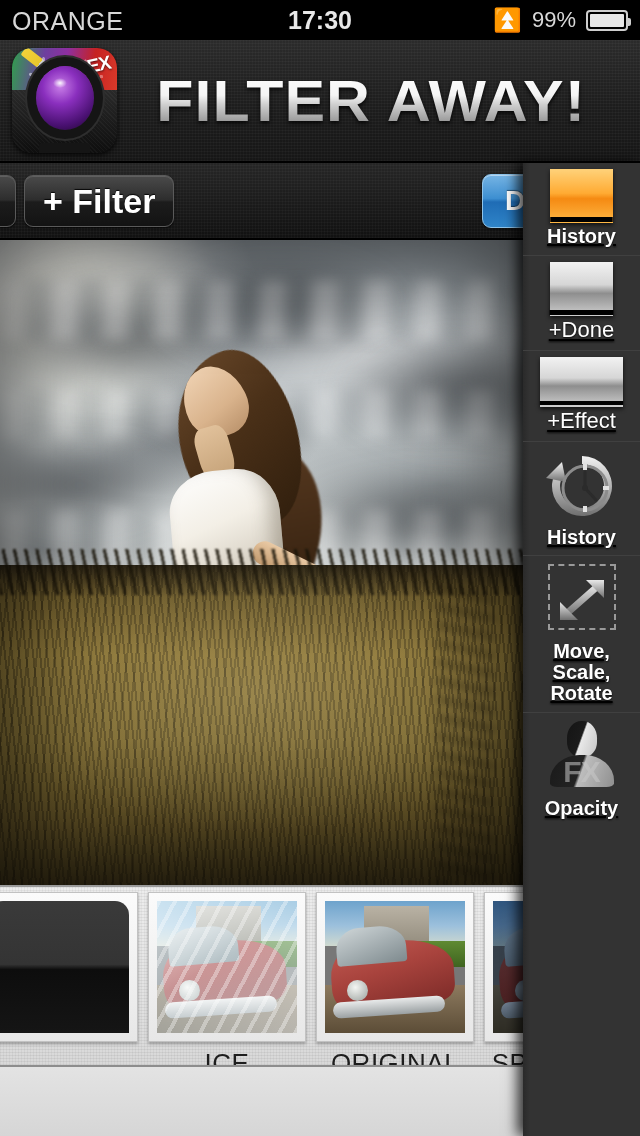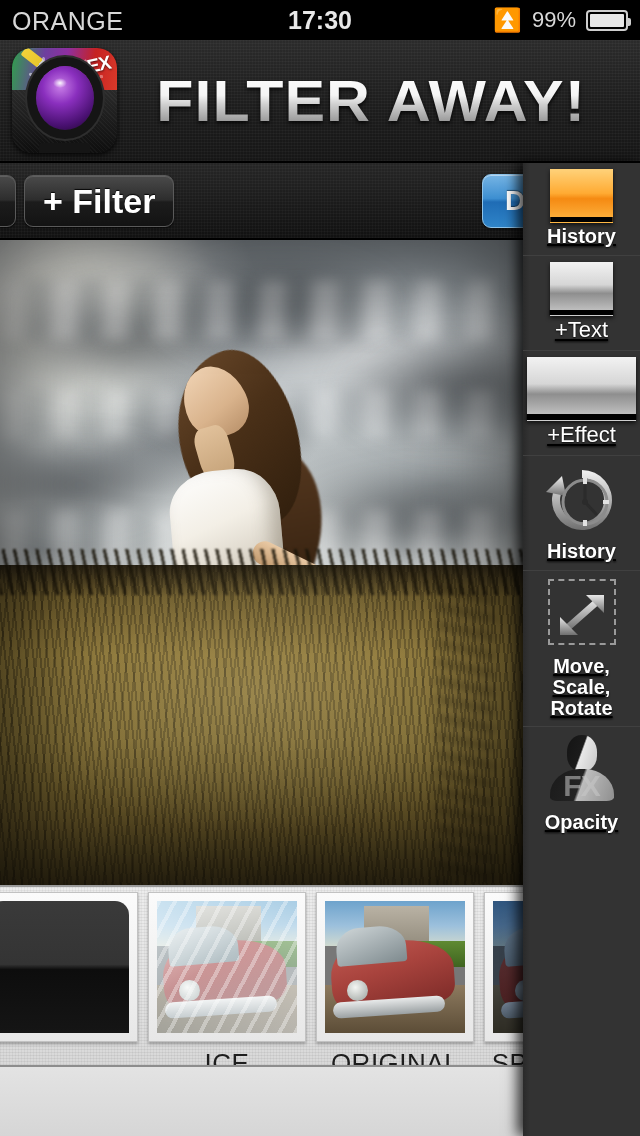--- a/index.html
+++ b/index.html
@@ -385,21 +385,21 @@
   .side-label.thin{ font-weight:normal; font-size:22px; }
   .glyph{
     font-size:52px; font-weight:bold; letter-spacing:-2px; line-height:1.04;
     font-family:"Liberation Sans Narrow","Liberation Sans",sans-serif;
     -webkit-background-clip:text; background-clip:text;
     -webkit-text-fill-color:transparent; color:transparent;
     filter:drop-shadow(0 2px 2px rgba(0,0,0,.7));
   }
   .g-orange{ background:linear-gradient(180deg,#ffd27a 0%,#ffab33 45%,#f58a12 55%,#ffb845 100%); }
   .g-silver{ background:linear-gradient(180deg,#f2f2f2 0%,#d6d6d6 42%,#8e8e8e 58%,#cfcfcf 100%); }
-  .g-sm{ font-size:62px; }
+  .g-sm{ font-size:48px; }
   .ico-wrap{ width:80px; height:76px; position:relative; }
   .msr-box{
     position:absolute; left:6px; top:2px; width:68px; height:66px;
     border:2px dashed #9a9a9a;
   }
   .msr-arrow{ position:absolute; left:50%; top:50%; transform:translate(-50%,-50%); }
   .opacity-icon{ position:absolute; left:50%; top:0; transform:translateX(-50%); width:72px; height:74px; }
   .oi-head{
     position:absolute; left:50%; top:2px; transform:translateX(-50%);
     width:30px; height:36px; border-radius:48% 48% 42% 42%;
@@ -581,21 +581,21 @@
 
   <div class="sidebar">
 
     <div class="side-item">
       <div class="glyph g-orange">FX</div>
       <div class="side-label">History</div>
     </div>
 
     <div class="side-item">
       <div class="glyph g-silver">+A</div>
-      <div class="side-label thin">+Text</div>
+      <div class="side-label thin">+Done</div>
     </div>
 
     <div class="side-item">
       <div class="glyph g-silver g-sm">+FX</div>
       <div class="side-label thin">+Effect</div>
     </div>
 
     <div class="side-item">
       <div class="ico-wrap">
         <svg width="80" height="76" viewBox="0 0 80 76">

